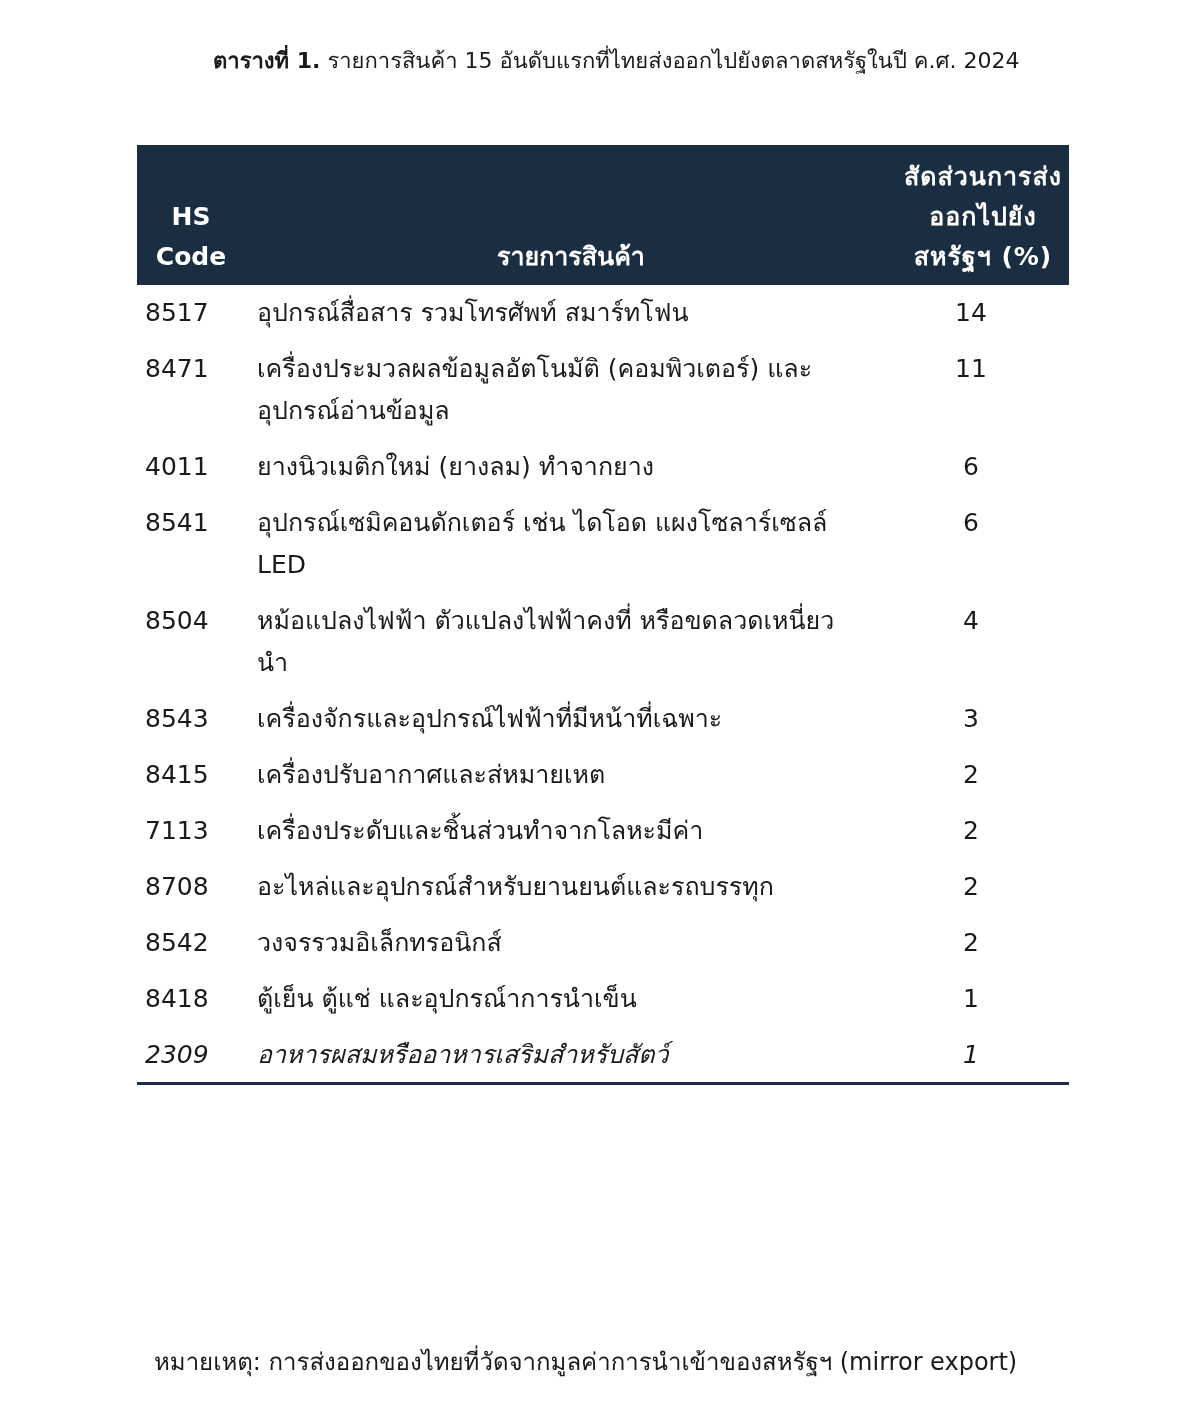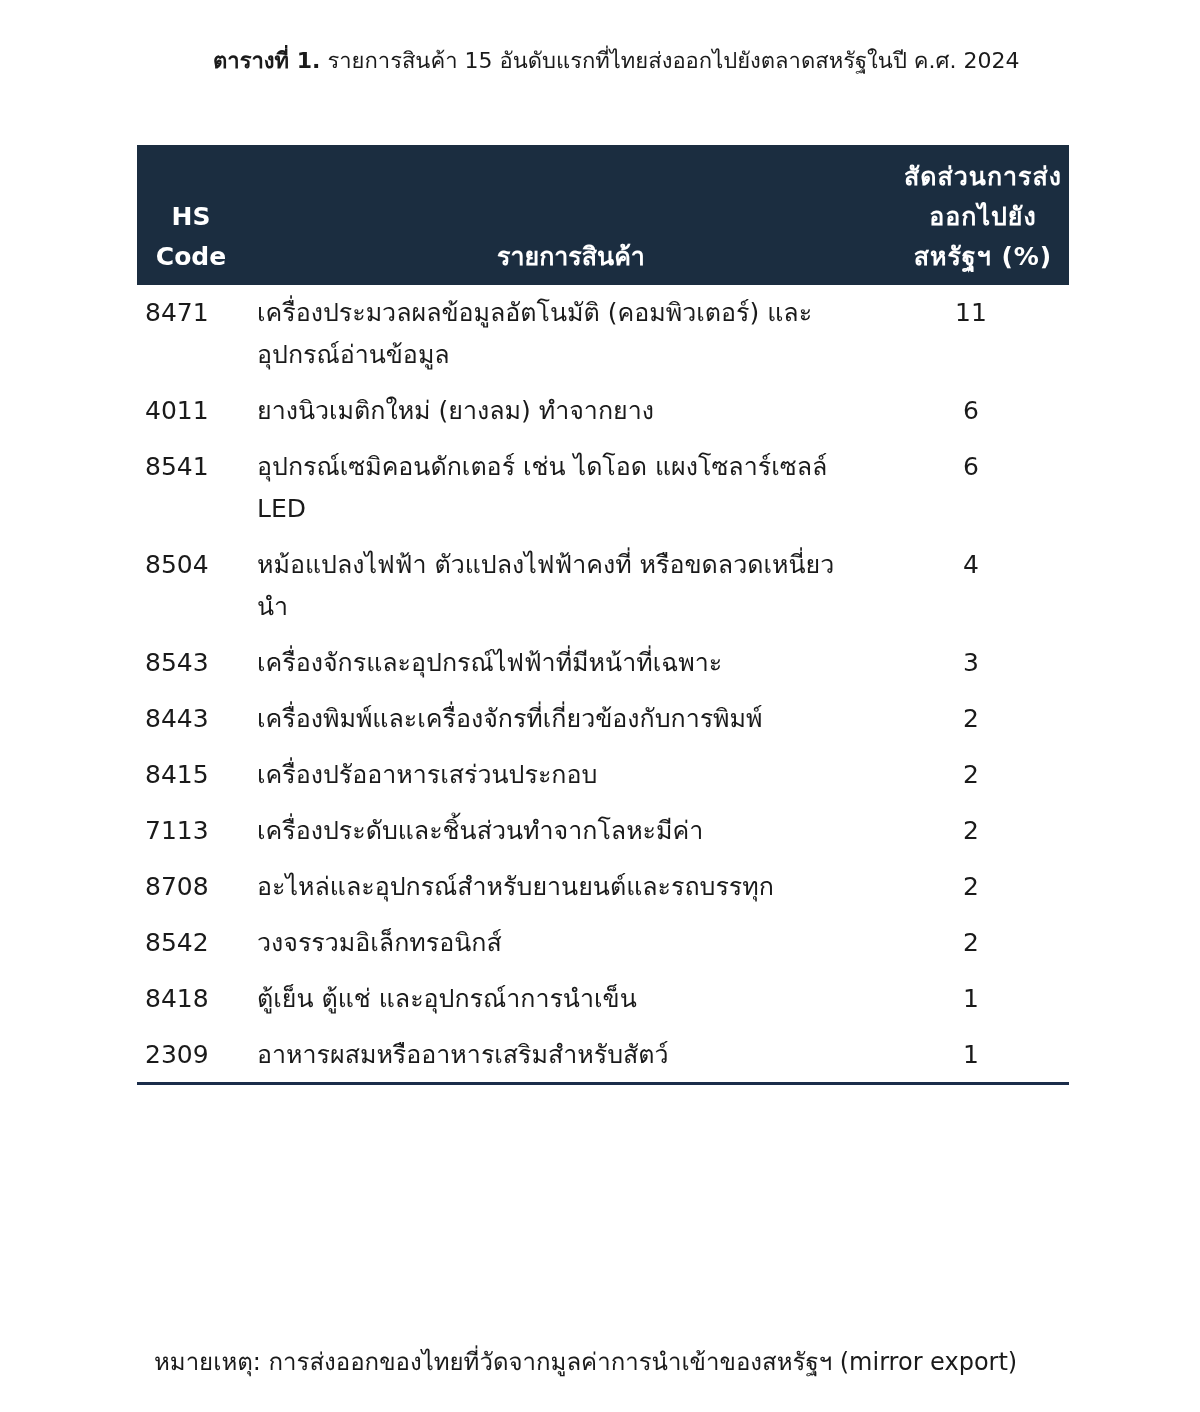--- a/index.html
+++ b/index.html
@@ -19,21 +19,21 @@
     color: #ffffff; font-weight: bold; font-size: 25px; line-height: 40px;
     vertical-align: bottom; padding: 12px 6px 8px 6px;
   }
   th.col-code { width: 96px; text-align: center; }
   th.col-item { text-align: center; }
   th.col-share { width: 160px; text-align: center; letter-spacing: 1px; margin-top: 32px; }
   tbody td { font-size: 25px; line-height: 42px; vertical-align: top; padding: 7px 6px 7px 6px; }
   td.code { padding-left: 8px; }
   td.item { padding-left: 12px; padding-right: 40px; }
   td.share { text-align: center; padding-right: 30px; }
-  tbody tr:last-child td { border-bottom: 3px solid #1b2d4a; padding-bottom: 6px; }
+  tbody tr:last-child td { border-bottom: 3px solid #1b2d4a; padding-bottom: 6px; font-style: italic; }
   .note {
     position: absolute; left: 154px; top: 1344px; width: 1010px;
     font-size: 24px; line-height: 36px; white-space: nowrap;
   }
 </style>
 </head>
 <body>
 
 <div class="caption">
   <span class="label">ตารางที่ 1.</span>
@@ -43,20 +43,25 @@
 <div class="table-wrap">
   <table>
     <thead>
       <tr>
         <th class="col-code">HS Code</th>
         <th class="col-item">รายการสินค้า</th>
         <th class="col-share">สัดส่วนการส่งออกไปยังสหรัฐฯ (%)</th>
       </tr>
     </thead>
     <tbody id="table-body">
+      <tr>
+          <td class="code">8517</td>
+          <td class="item">อุปกรณ์สื่อสาร รวมโทรศัพท์ สมาร์ทโฟน</td>
+          <td class="share">14</td>
+        </tr>
       <tr>
           <td class="code">8471</td>
           <td class="item">เครื่องประมวลผลข้อมูลอัตโนมัติ (คอมพิวเตอร์) และอุปกรณ์อ่านข้อมูล</td>
           <td class="share">11</td>
         </tr>
       <tr>
           <td class="code">4011</td>
           <td class="item">ยางนิวเมติกใหม่ (ยางลม) ทำจากยาง</td>
           <td class="share">6</td>
         </tr>
@@ -69,27 +74,22 @@
           <td class="code">8504</td>
           <td class="item">หม้อแปลงไฟฟ้า ตัวแปลงไฟฟ้าคงที่ หรือขดลวดเหนี่ยวนำ</td>
           <td class="share">4</td>
         </tr>
       <tr>
           <td class="code">8543</td>
           <td class="item">เครื่องจักรและอุปกรณ์ไฟฟ้าที่มีหน้าที่เฉพาะ</td>
           <td class="share">3</td>
         </tr>
       <tr>
-          <td class="code">8443</td>
-          <td class="item">เครื่องพิมพ์และเครื่องจักรที่เกี่ยวข้องกับการพิมพ์</td>
-          <td class="share">2</td>
-        </tr>
-      <tr>
           <td class="code">8415</td>
-          <td class="item">เครื่องปรัออาหารเสร่วนประกอบ</td>
+          <td class="item">เครื่องปรับอากาศและส่หมายเหต</td>
           <td class="share">2</td>
         </tr>
       <tr>
           <td class="code">7113</td>
           <td class="item">เครื่องประดับและชิ้นส่วนทำจากโลหะมีค่า</td>
           <td class="share">2</td>
         </tr>
       <tr>
           <td class="code">8708</td>
           <td class="item">อะไหล่และอุปกรณ์สำหรับยานยนต์และรถบรรทุก</td>

